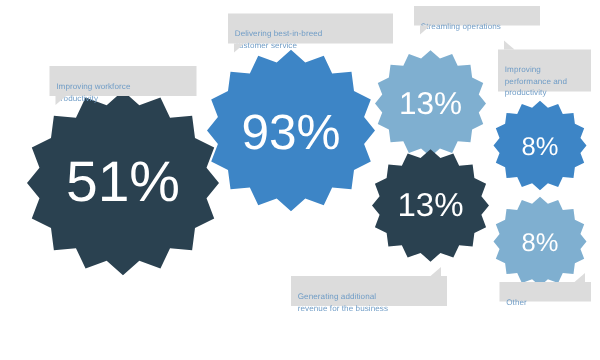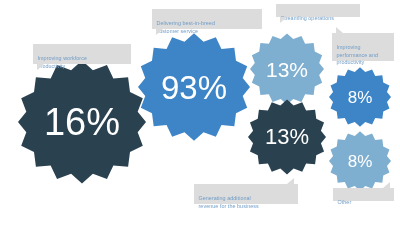--- a/index.html
+++ b/index.html
@@ -89,21 +89,21 @@
 <div id="infographic">
 
   <div class="gear" style="left:18px; top:58px; width:128px; height:128px; z-index:20;">
     <svg viewBox="0 0 100 100" width="128" height="128">
       <path fill="#2a4150" d="
         M50 2 L58.5 9.5 L69.5 5.5 L74.5 16 L86 15 L87.5 26.5 L97.5 31.5 L93.5 42 L100 50
         L93.5 58 L97.5 68.5 L87.5 73.5 L86 85 L74.5 84 L69.5 94.5 L58.5 90.5 L50 98
         L41.5 90.5 L30.5 94.5 L25.5 84 L14 85 L12.5 73.5 L2.5 68.5 L6.5 58 L0 50
         L6.5 42 L2.5 31.5 L12.5 26.5 L14 15 L25.5 16 L30.5 5.5 L41.5 9.5 Z"></path>
     </svg>
-    <div class="pct" style="font-size:38px;">16%</div>
+    <div class="pct" style="font-size:38px;">51%</div>
   </div>
 
   <div class="gear" style="left:138px; top:31px; width:112px; height:112px; z-index:22;">
     <svg viewBox="0 0 100 100" width="112" height="112">
       <path fill="#3d85c6" d="
         M50 2 L58.5 9.5 L69.5 5.5 L74.5 16 L86 15 L87.5 26.5 L97.5 31.5 L93.5 42 L100 50
         L93.5 58 L97.5 68.5 L87.5 73.5 L86 85 L74.5 84 L69.5 94.5 L58.5 90.5 L50 98
         L41.5 90.5 L30.5 94.5 L25.5 84 L14 85 L12.5 73.5 L2.5 68.5 L6.5 58 L0 50
         L6.5 42 L2.5 31.5 L12.5 26.5 L14 15 L25.5 16 L30.5 5.5 L41.5 9.5 Z"></path>
     </svg>

